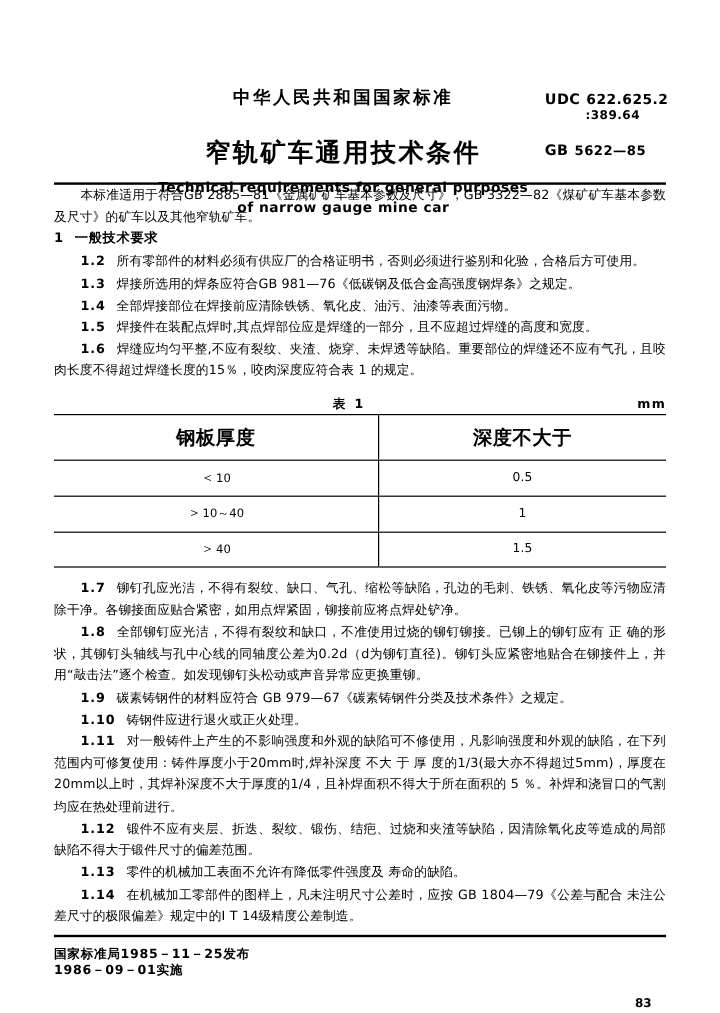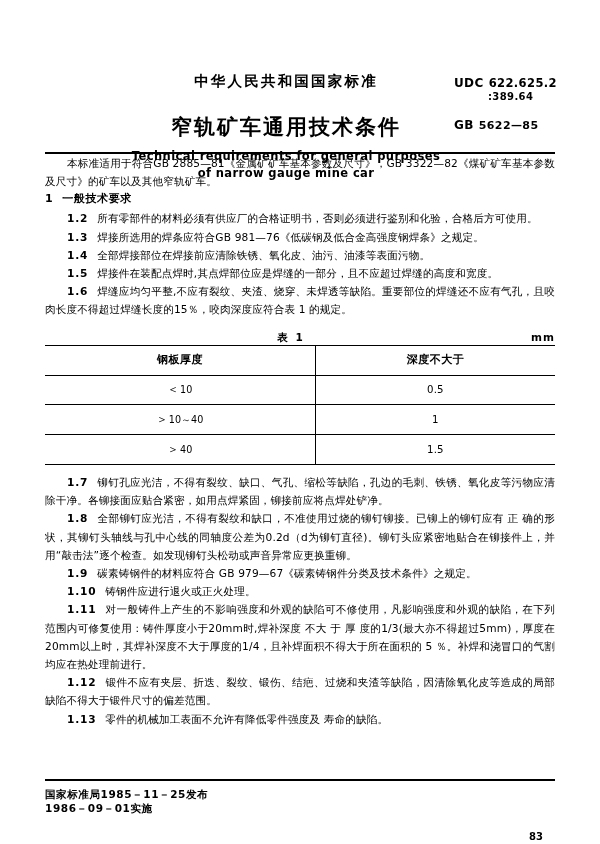--- a/index.html
+++ b/index.html
@@ -147,21 +147,21 @@
   }
   table.spec th, table.spec td {
     text-align: center;
     padding: 4.5px 0 4.5px 0;
     border-bottom: 1px solid #000;
   }
   table.spec thead th {
     font-weight: bold;
     border-top: 1.9px solid #000;
     border-bottom: 1.1px solid #000;
-    font-size: 11px;
+    font-size: 16px;
     letter-spacing: 0.5px;
     padding: 5px 0;
   }
   table.spec tbody tr:last-child td {
     border-bottom: 1.9px solid #000;
   }
   table.spec th.col1, table.spec td.col1 { width: 53%; }
   table.spec th.col2, table.spec td.col2 {
     width: 47%;
     border-left: 1px solid #000;
@@ -307,20 +307,23 @@
     </p>
     <p class="para clause">
       <span class="num">1.11</span><span>对一般铸件上产生的不影响强度和外观的缺陷可不修使用，凡影响强度和外观的缺陷，在下列范围内可修复使用：铸件厚度小于20mm时,焊补深度 不大 于 厚 度的1/3(最大亦不得超过5mm)，厚度在20mm以上时，其焊补深度不大于厚度的1/4，且补焊面积不得大于所在面积的 5 ％。补焊和浇冒口的气割均应在热处理前进行。</span>
     </p>
     <p class="para clause">
       <span class="num">1.12</span><span>锻件不应有夹层、折迭、裂纹、锻伤、结疤、过烧和夹渣等缺陷，因清除氧化皮等造成的局部缺陷不得大于锻件尺寸的偏差范围。</span>
     </p>
     <p class="para clause">
       <span class="num">1.13</span><span>零件的机械加工表面不允许有降低零件强度及 寿命的缺陷。</span>
     </p>
+    <p class="para clause">
+      <span class="num">1.14</span><span>在机械加工零部件的图样上，凡未注明尺寸公差时，应按 GB 1804—79《公差与配合  未注公差尺寸的极限偏差》规定中的Ⅰ T 14级精度公差制造。</span>
+    </p>
   </div>
 
   <div class="footer">
     <hr class="rule-bottom">
     <div class="footer-row">
       <span>国家标准局1985－11－25发布</span>
       <span>1986－09－01实施</span>
     </div>
     <div class="page-no">83</div>
   </div>

